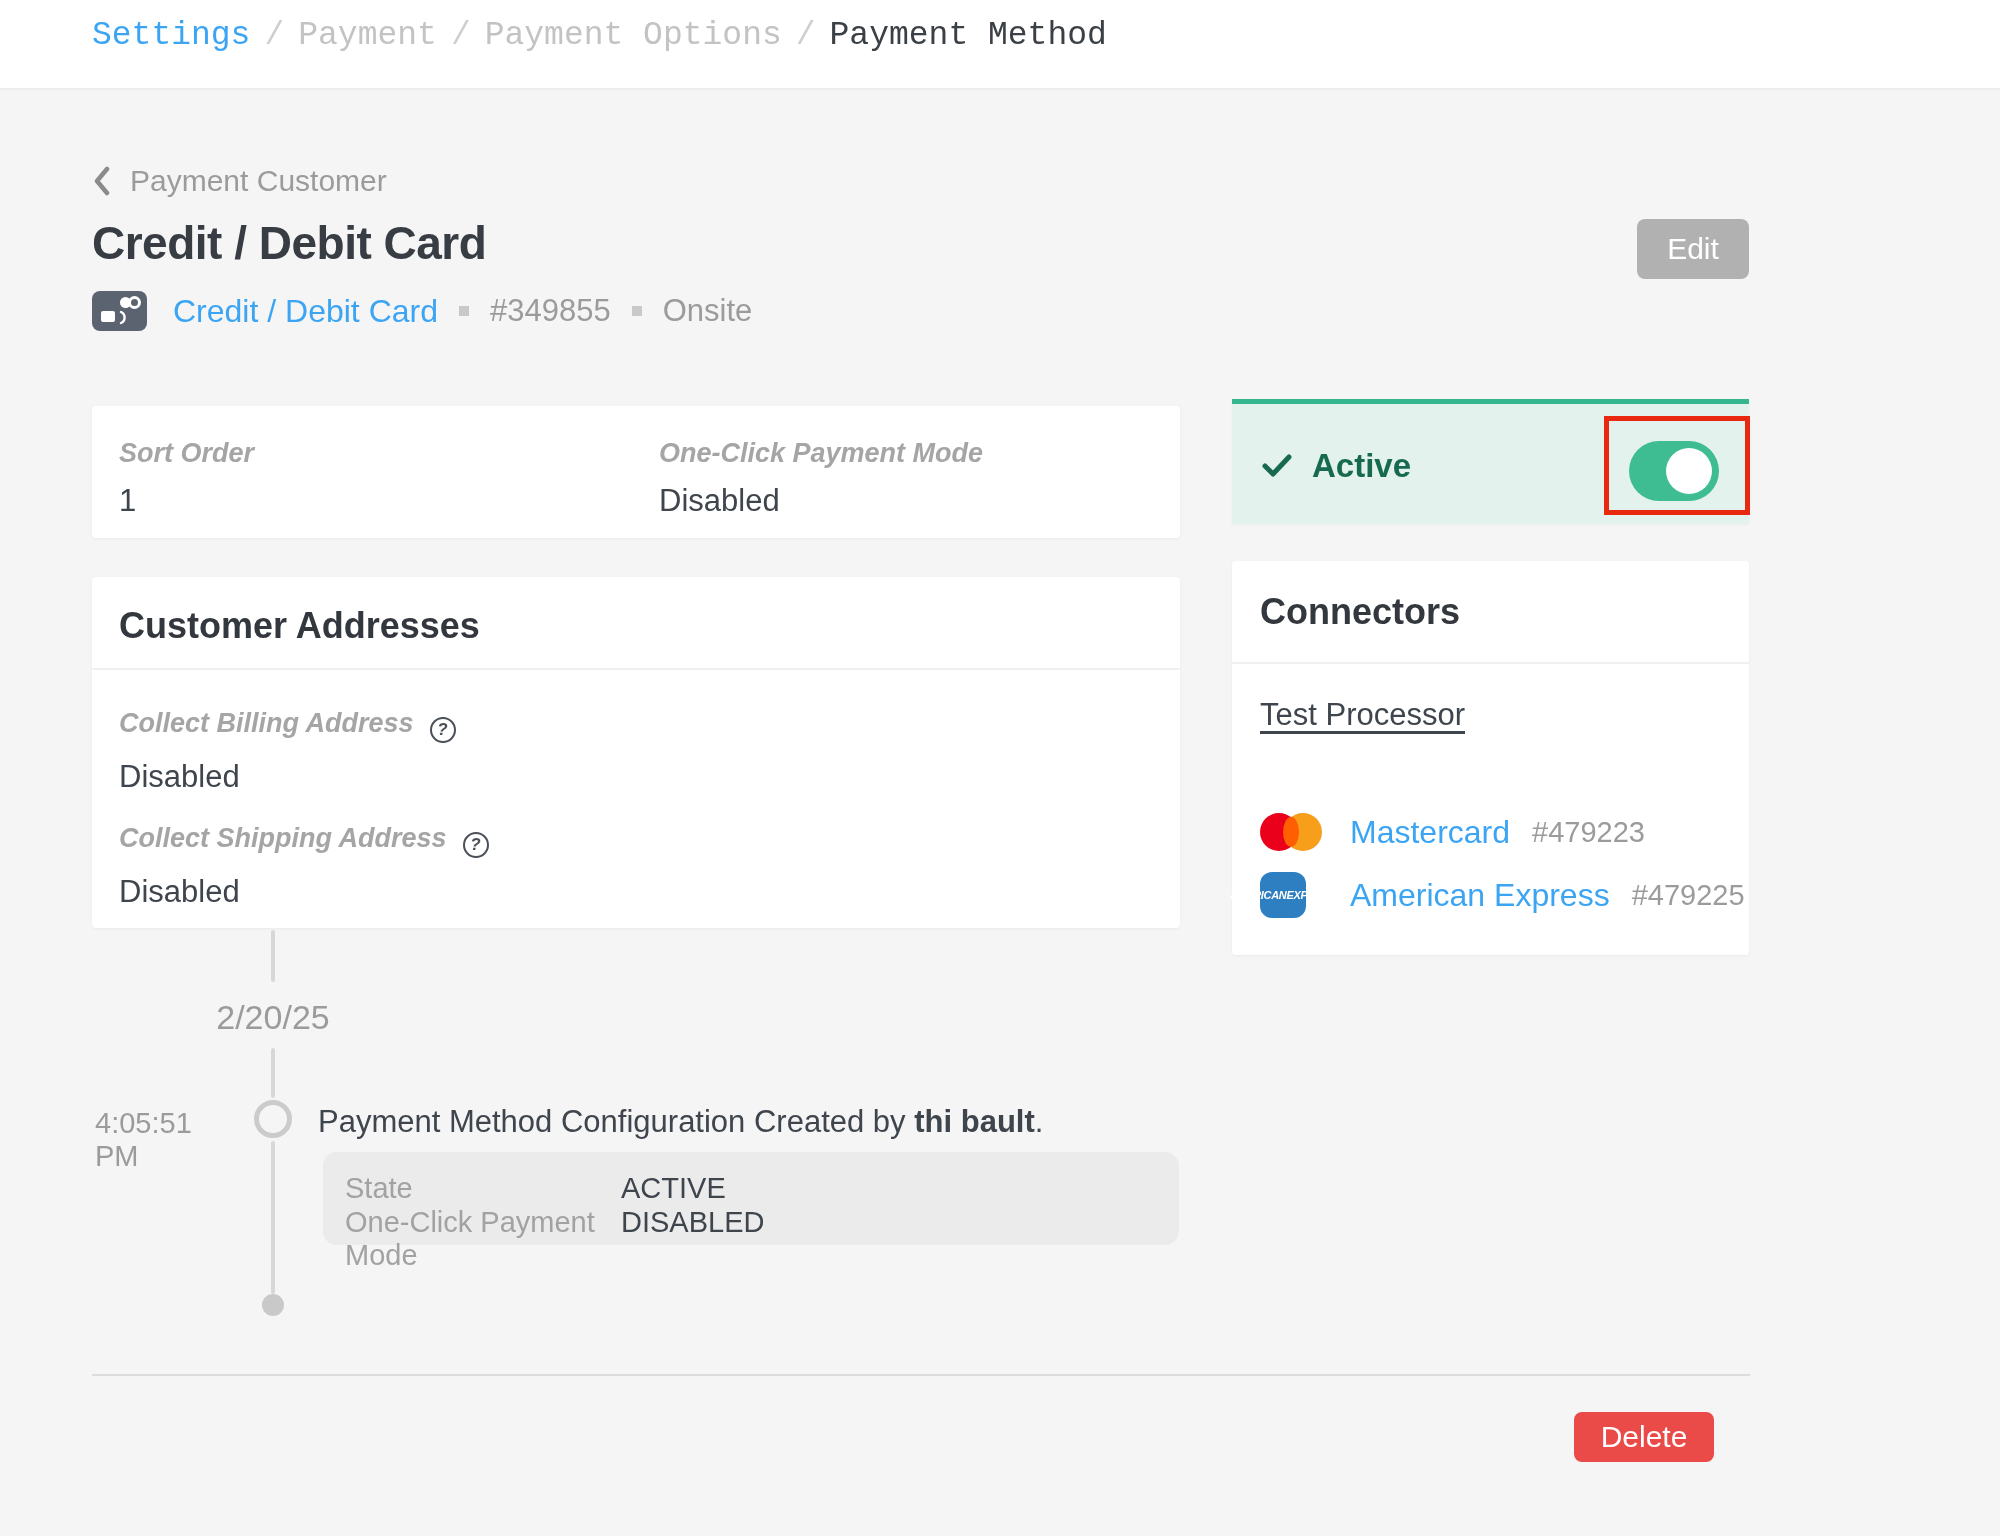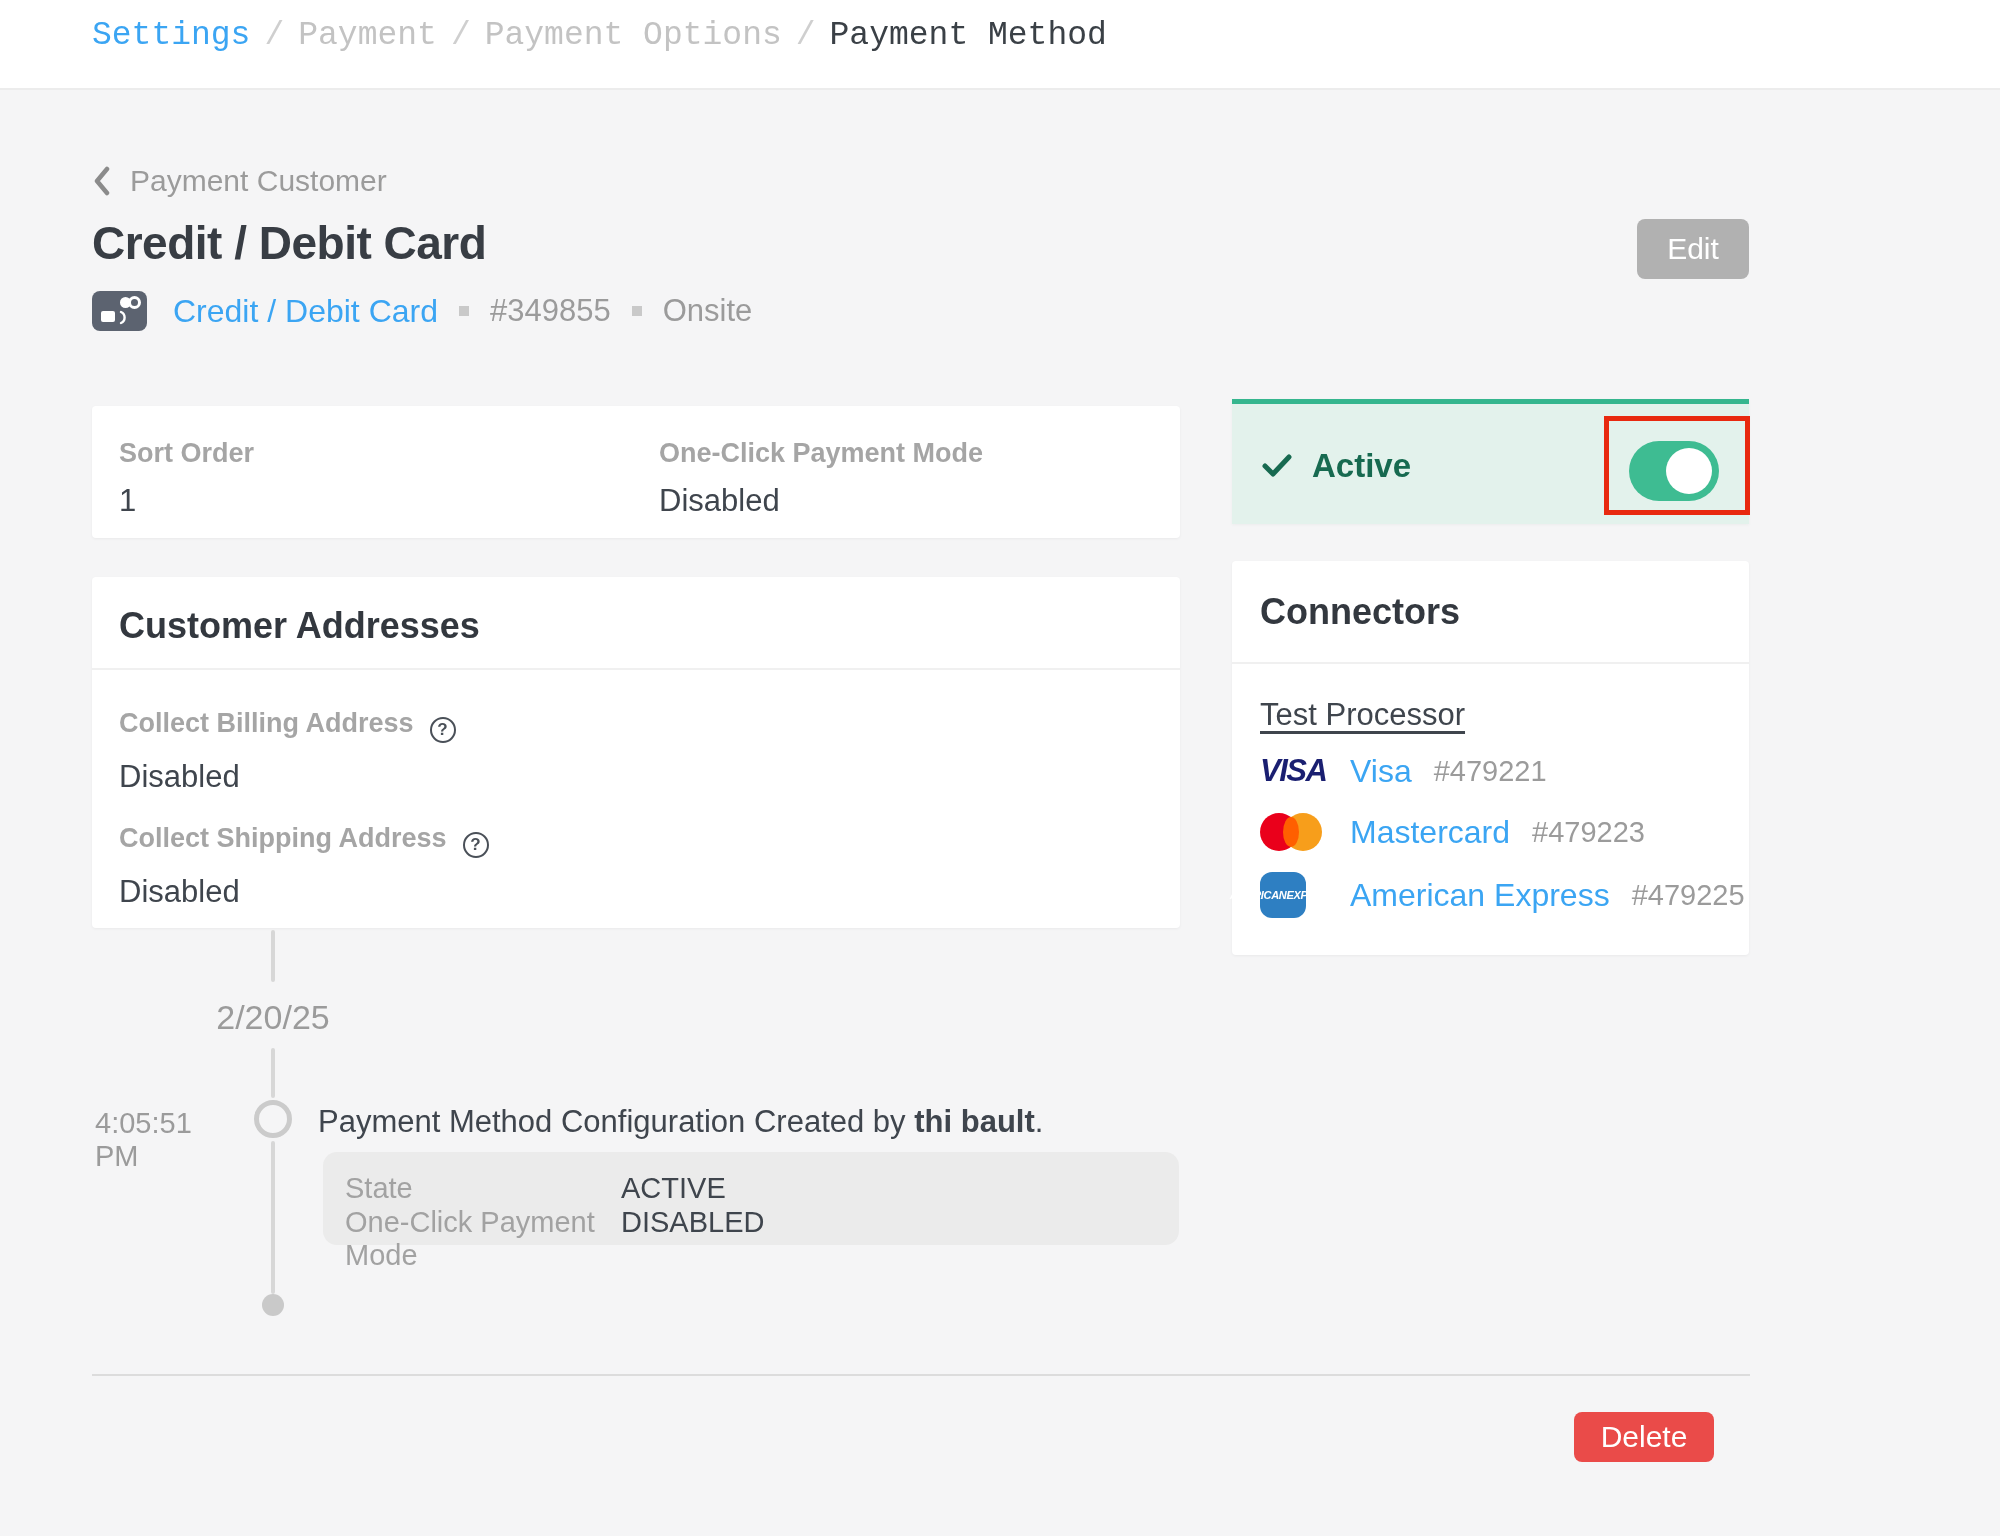--- a/index.html
+++ b/index.html
@@ -41,21 +41,21 @@
   .cardicon .cc-ring { position:absolute; right:6px; top:5px; width:13px; height:13px;
     border:3px solid #fff; border-radius:50%; }
   .sub-link { color:#3ba5f3; font-size:32px; margin-left:26px; cursor:pointer; }
   .sub-sep { width:10px; height:10px; background:#c9c9c9; margin:0 21px; }
   .sub-muted { color:#9b9b9b; font-size:31px; }
 
   
   .card { position:absolute; background:#fff; border-radius:4px;
     box-shadow:0 1px 3px rgba(0,0,0,0.05); }
   .card-divider { position:absolute; left:0; width:100%; height:2px; background:#f0f0f0; }
-  .field-label { font-size:27px; font-weight:700; color:#a5a5a5; }
+  .field-label { font-size:27px; font-weight:700; color:#a5a5a5;font-style:italic; }
   .field-value { font-size:31px; color:#3f454d; }
   .card-heading { font-size:36px; font-weight:700; color:#33383f; }
 
   .help-icon { display:inline-flex; align-items:center; justify-content:center;
     width:26px; height:26px; border:2px solid #4a5058; border-radius:50%;
     font-size:17px; font-weight:700; color:#4a5058; margin-left:16px;
     vertical-align:-3px; cursor:pointer; }
 
   
   .active-panel { position:absolute; left:1232px; top:399px; width:517px; height:125px;
@@ -185,27 +185,20 @@
     <span class="knob"></span>
   </div>
 </div>
 <div class="annotation-rect"></div>
 
 <div class="card conn-card">
   <div class="card-heading conn-heading">Connectors</div>
   <div class="card-divider" style="top:101px;"></div>
   <a class="conn-group">Test Processor</a>
 
-  <div class="conn-row" style="top:186px;">
-    <span class="conn-logo">
-      <span class="visa-word">VISA</span>
-    </span>
-    <span class="conn-link">Visa</span>
-    <span class="conn-id">#479221</span>
-  </div>
 
   <div class="conn-row" style="top:247px;">
     <span class="conn-logo">
       <span class="mc-logo">
           <span class="c-red"></span>
           <span class="c-orange"></span>
           <span class="c-mid"></span>
         </span>
     </span>
     <span class="conn-link">Mastercard</span>

